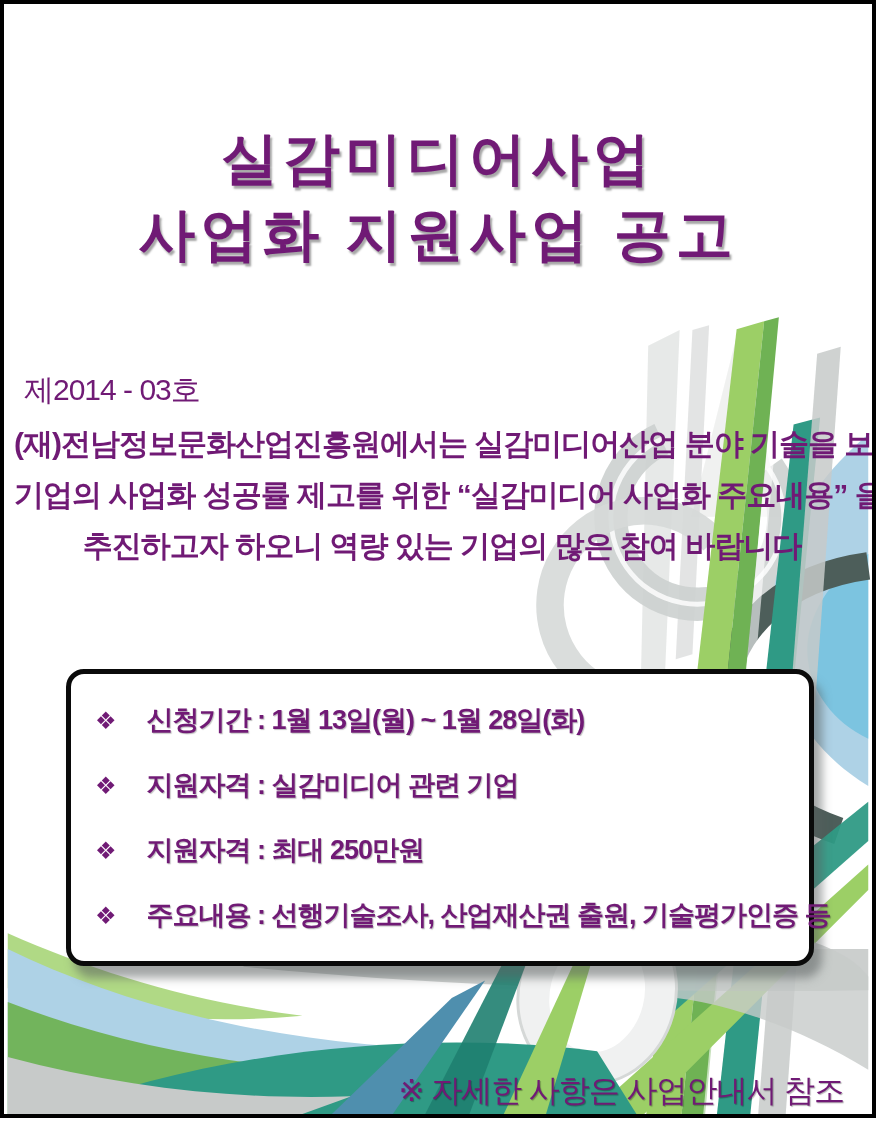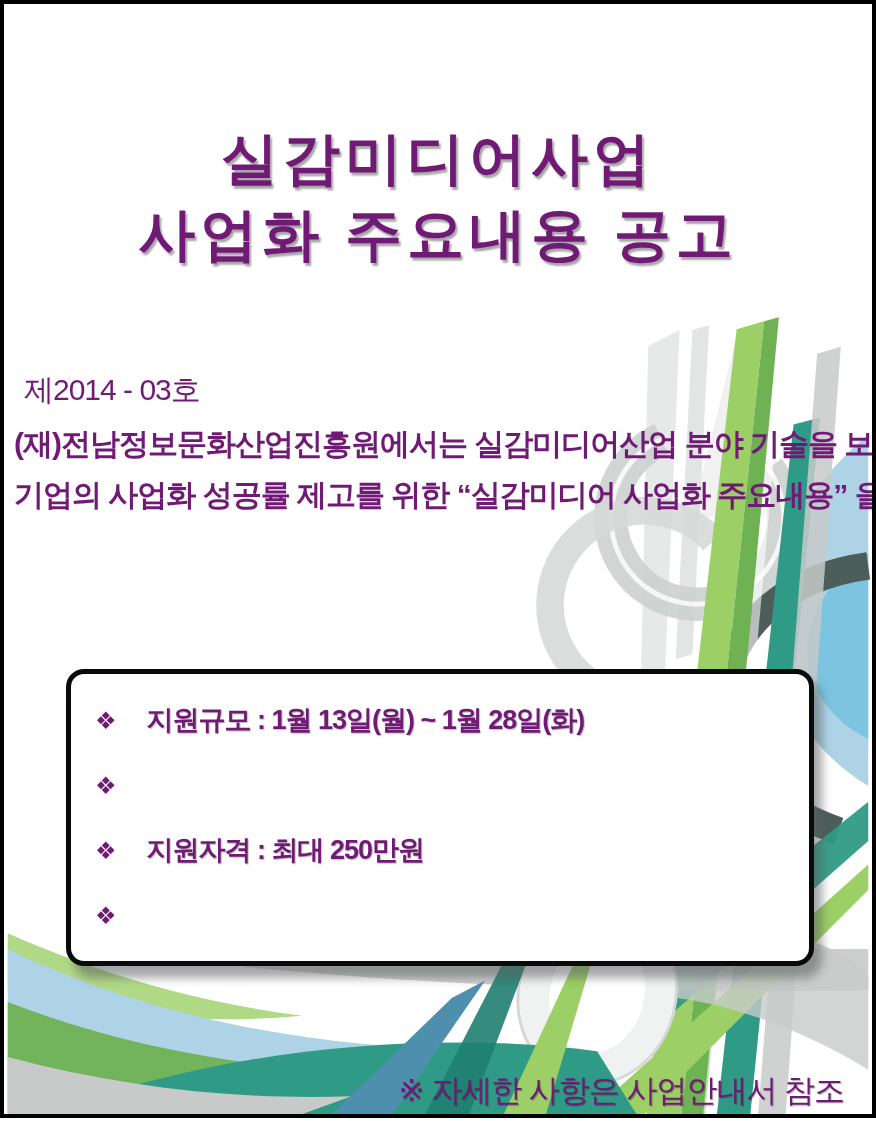--- a/index.html
+++ b/index.html
@@ -125,43 +125,46 @@
     <path d="M0,1072 C120,1104 240,1116 350,1112 L300,1130 L0,1130 Z" class="c-gray"></path>
     <path d="M330,1130 L452,1012 L486,994 L392,1130 Z" class="c-steel"></path>
     <path d="M425,1130 L520,945 L544,934 L470,1130 Z" class="c-tealD" opacity="0.9"></path>
     <path d="M505,1130 L583,962 L600,956 L548,1130 Z" class="c-greenL"></path>
   </svg>
 
   <div class="content">
 
     <div class="title">
       <div>실감미디어사업</div>
-      <div>사업화 주요내용 공고</div>
+      <div>사업화 지원사업 공고</div>
     </div>
 
     <div class="doc-number">제2014 - 03호</div>
 
     <div class="intro">
       <div>(재)전남정보문화산업진흥원에서는 실감미디어산업 분야 기술을 보유한</div>
       <div>기업의 사업화 성공률 제고를 위한  “실감미디어 사업화 주요내용” 을</div>
+      <div>추진하고자 하오니 역량 있는 기업의  많은  참여 바랍니다</div>
     </div>
 
     <div class="info-box">
       <div class="info-item">
         <span class="bullet">❖</span>
-        <span class="item-text">지원규모 : 1월 13일(월) ~ 1월 28일(화)</span>
+        <span class="item-text">신청기간 : 1월 13일(월) ~ 1월 28일(화)</span>
       </div>
       <div class="info-item">
         <span class="bullet">❖</span>
+        <span class="item-text">지원자격 : 실감미디어 관련 기업</span>
       </div>
       <div class="info-item">
         <span class="bullet">❖</span>
         <span class="item-text">지원자격 : 최대 250만원</span>
       </div>
       <div class="info-item">
         <span class="bullet">❖</span>
+        <span class="item-text">주요내용 : 선행기술조사, 산업재산권 출원, 기술평가인증 등</span>
       </div>
     </div>
 
     <div class="footnote">※ 자세한 사항은 사업안내서 참조</div>
 
   </div>
 </div>
 
 </body></html>

